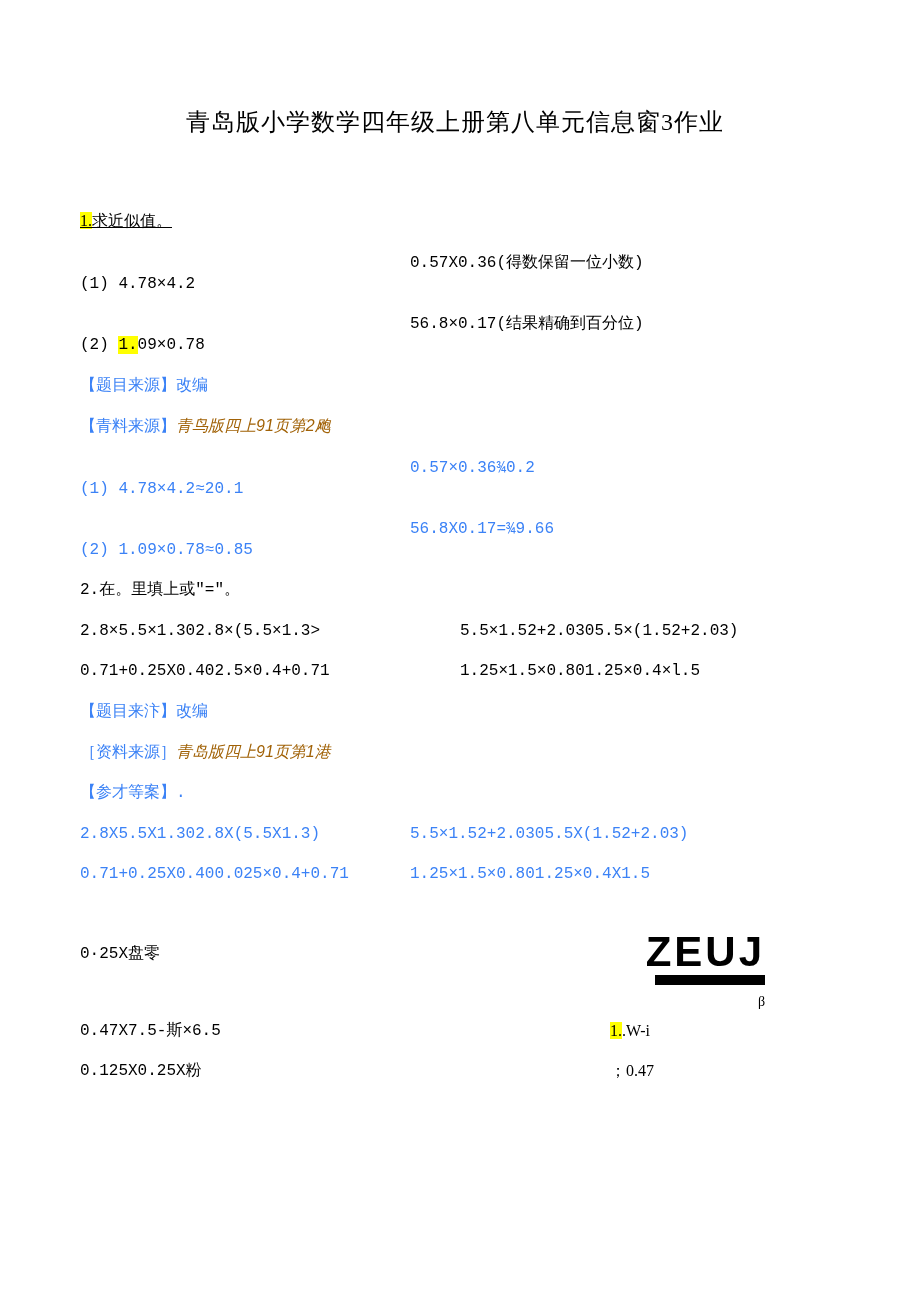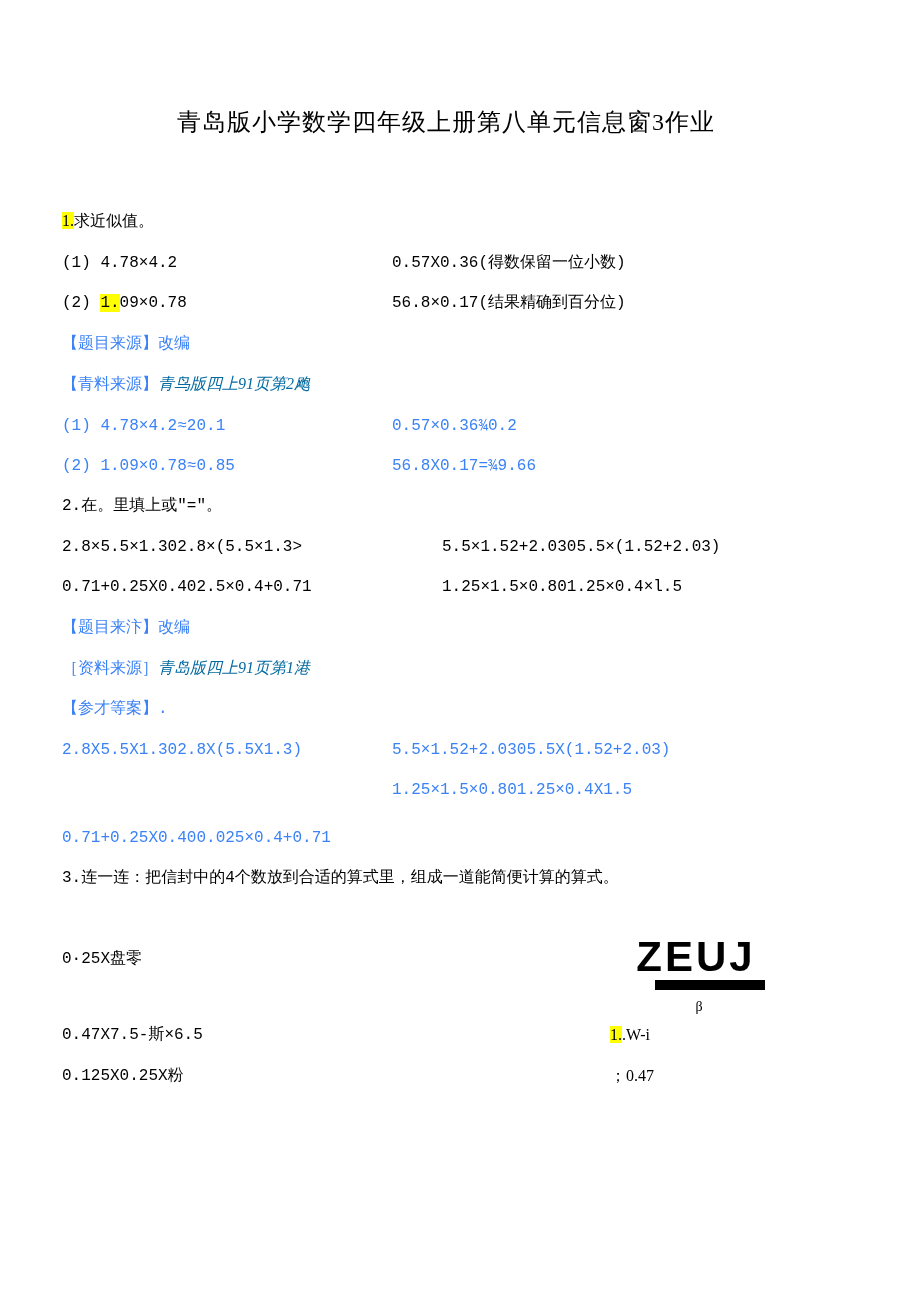--- a/index.html
+++ b/index.html
@@ -5,65 +5,66 @@
   body {
     margin: 0;
     padding: 0;
     background: #fff;
     font-family: "SimSun", "宋体", serif;
     width: 920px;
     height: 1301px;
     box-sizing: border-box;
   }
   .page {
-    padding: 100px 90px 60px 62px;
+    padding: 100px 90px 60px 80px;
     font-size: 16px;
     color: #000;
     line-height: 1.9;
   }
   .title {
     text-align: center;
     font-size: 24px;
     font-family: "SimSun", "宋体", serif;
     margin-bottom: 60px;
     letter-spacing: 1px;
   }
   .section-head {
     margin: 12px 0;
+    text-decoration: underline;
   }
   .hl {
     background: #ffff00;
   }
   .row {
     margin: 10px 0;
     white-space: pre;
     font-family: "SimSun", "宋体", "Courier New", monospace;
   }
   .red {
     color: #3b82f6;
   }
   .blue {
-    color: #0369a1;
+    color: #a16207;
     font-style: italic;
-    font-family: Liberation Serif, serif;
+    font-family: Liberation Sans, sans-serif;
   }
   .flex-row {
     display: flex;
     margin: 10px 0;
     font-family: "SimSun", "宋体", "Courier New", monospace;
   }
-  .flex-row .col1 { width: 330px; }
+  .flex-row .col1 { width: 330px; margin-top: 21px; }
   .q3-block {
     position: relative;
   }
   .zeuj-box {
     position: absolute;
     right: 65px;
     top: -8px;
-    text-align: center;
+    text-align: right;
   }
   .zeuj {
     font-family: "Arial Black", Arial, sans-serif;
     font-size: 42px;
     letter-spacing: 3px;
     font-weight: 900;
     line-height: 1;
   }
   .blackbar {
     width: 110px;
@@ -138,25 +139,24 @@
 
   <div class="row red">【题目来汴】改编</div>
   <div class="row"><span class="red">［资料来源］</span><span class="blue">青岛版四上91页第1港</span></div>
   <div class="row red">【参才等案】.</div>
 
   <div class="flex-row red">
     <span style="width:330px;">2.8X5.5X1.302.8X(5.5X1.3)</span>
     <span>5.5×1.52+2.0305.5X(1.52+2.03)</span>
   </div>
   <div class="flex-row red">
-    <span style="width:330px;margin-top:48px;">0.71+0.25X0.400.025×0.4+0.71</span>
+    <span style="width:330px;">0.71+0.25X0.400.025×0.4+0.71</span>
     <span>1.25×1.5×0.801.25×0.4X1.5</span>
   </div>
 
-  <div class="row">3.连一连：把信封中的4个数放到合适的算式里，组成一道能简便计算的算式。</div>
 
   <div class="spacer-lg"></div>
 
   <div class="q3-block">
     <div class="zeuj-box">
       <div class="zeuj">ZEUJ</div>
       <div class="blackbar"></div>
       <div class="beta">β</div>
     </div>
 

